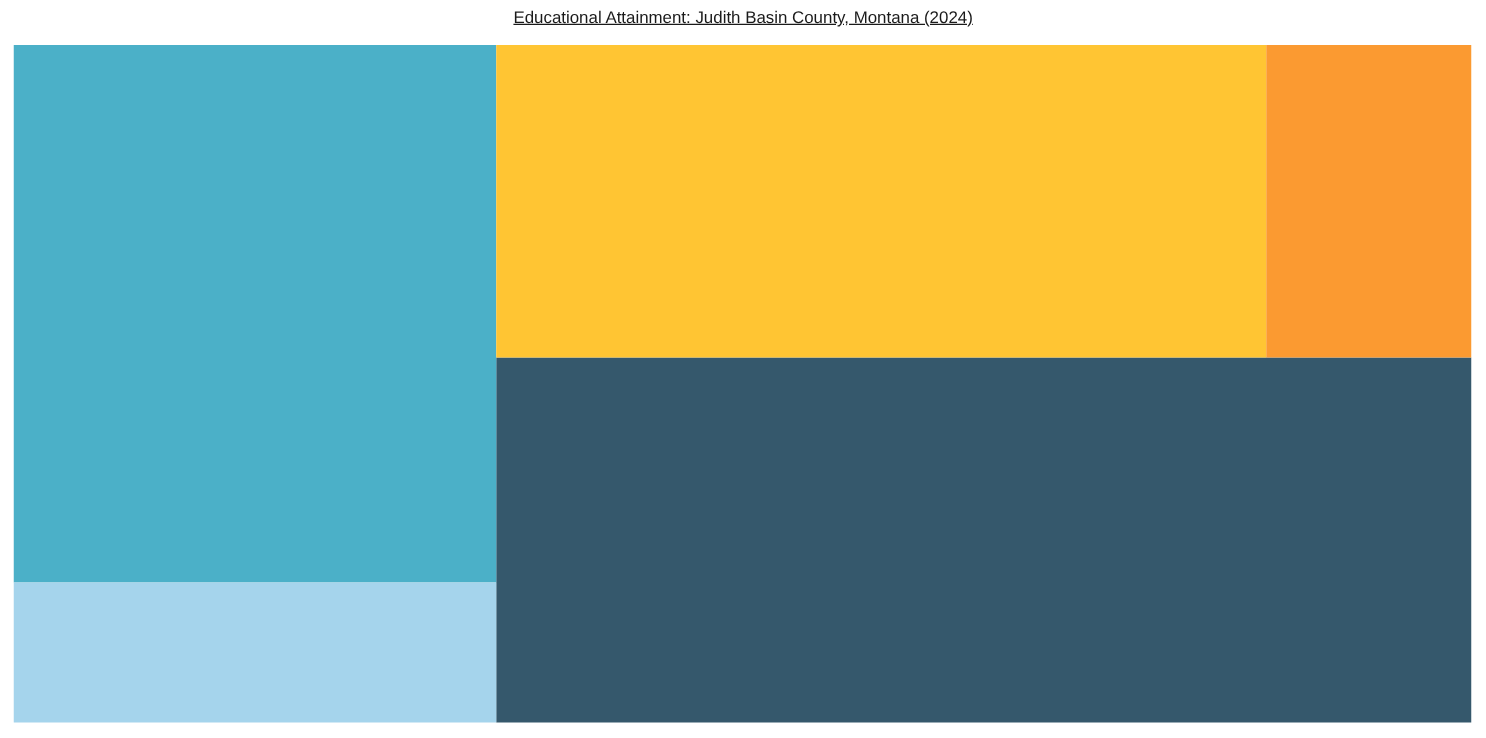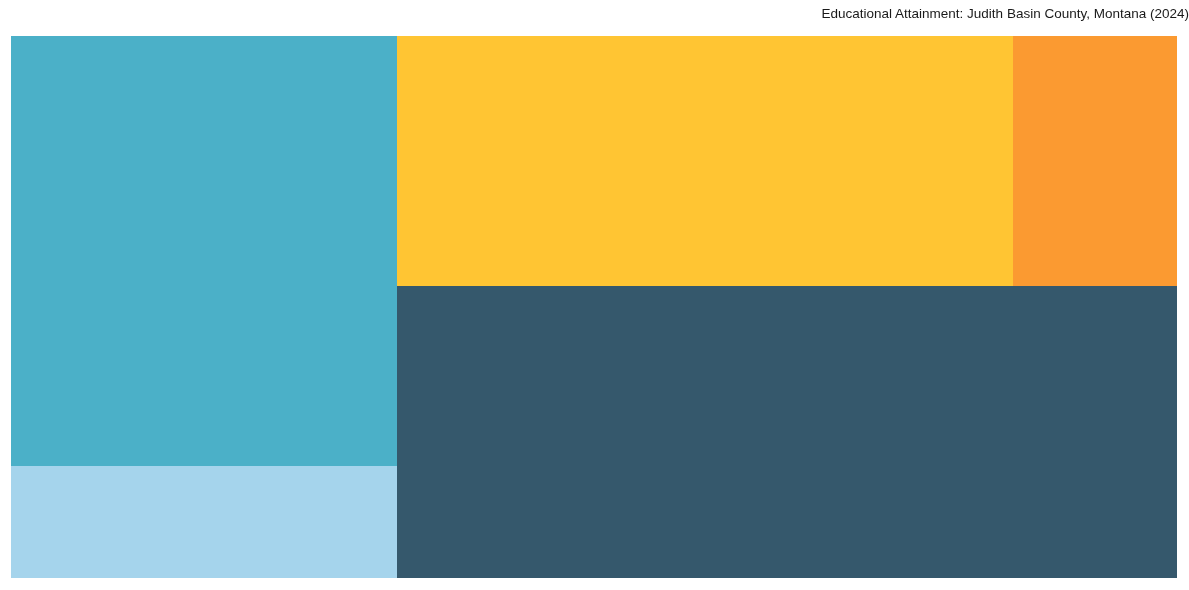--- a/index.html
+++ b/index.html
@@ -17,26 +17,27 @@
     position: relative;
     width: 1189px;
     height: 590px;
     background: #ffffff;
   }
   #chart-title {
     position: absolute;
     left: 0;
     top: 5px;
     width: 1189px;
-    text-align: right;
+    text-align: center;
     font-size: 13.5px;
     line-height: 18px;
     color: #1a1a1a;
     font-family: "Liberation Sans", sans-serif;
     white-space: nowrap;
+    text-decoration: underline;
   }
   #treemap {
     position: absolute;
     left: 11px;
     top: 36px;
     width: 1166px;
     height: 542px;
   }
   .tile {
     position: absolute;

